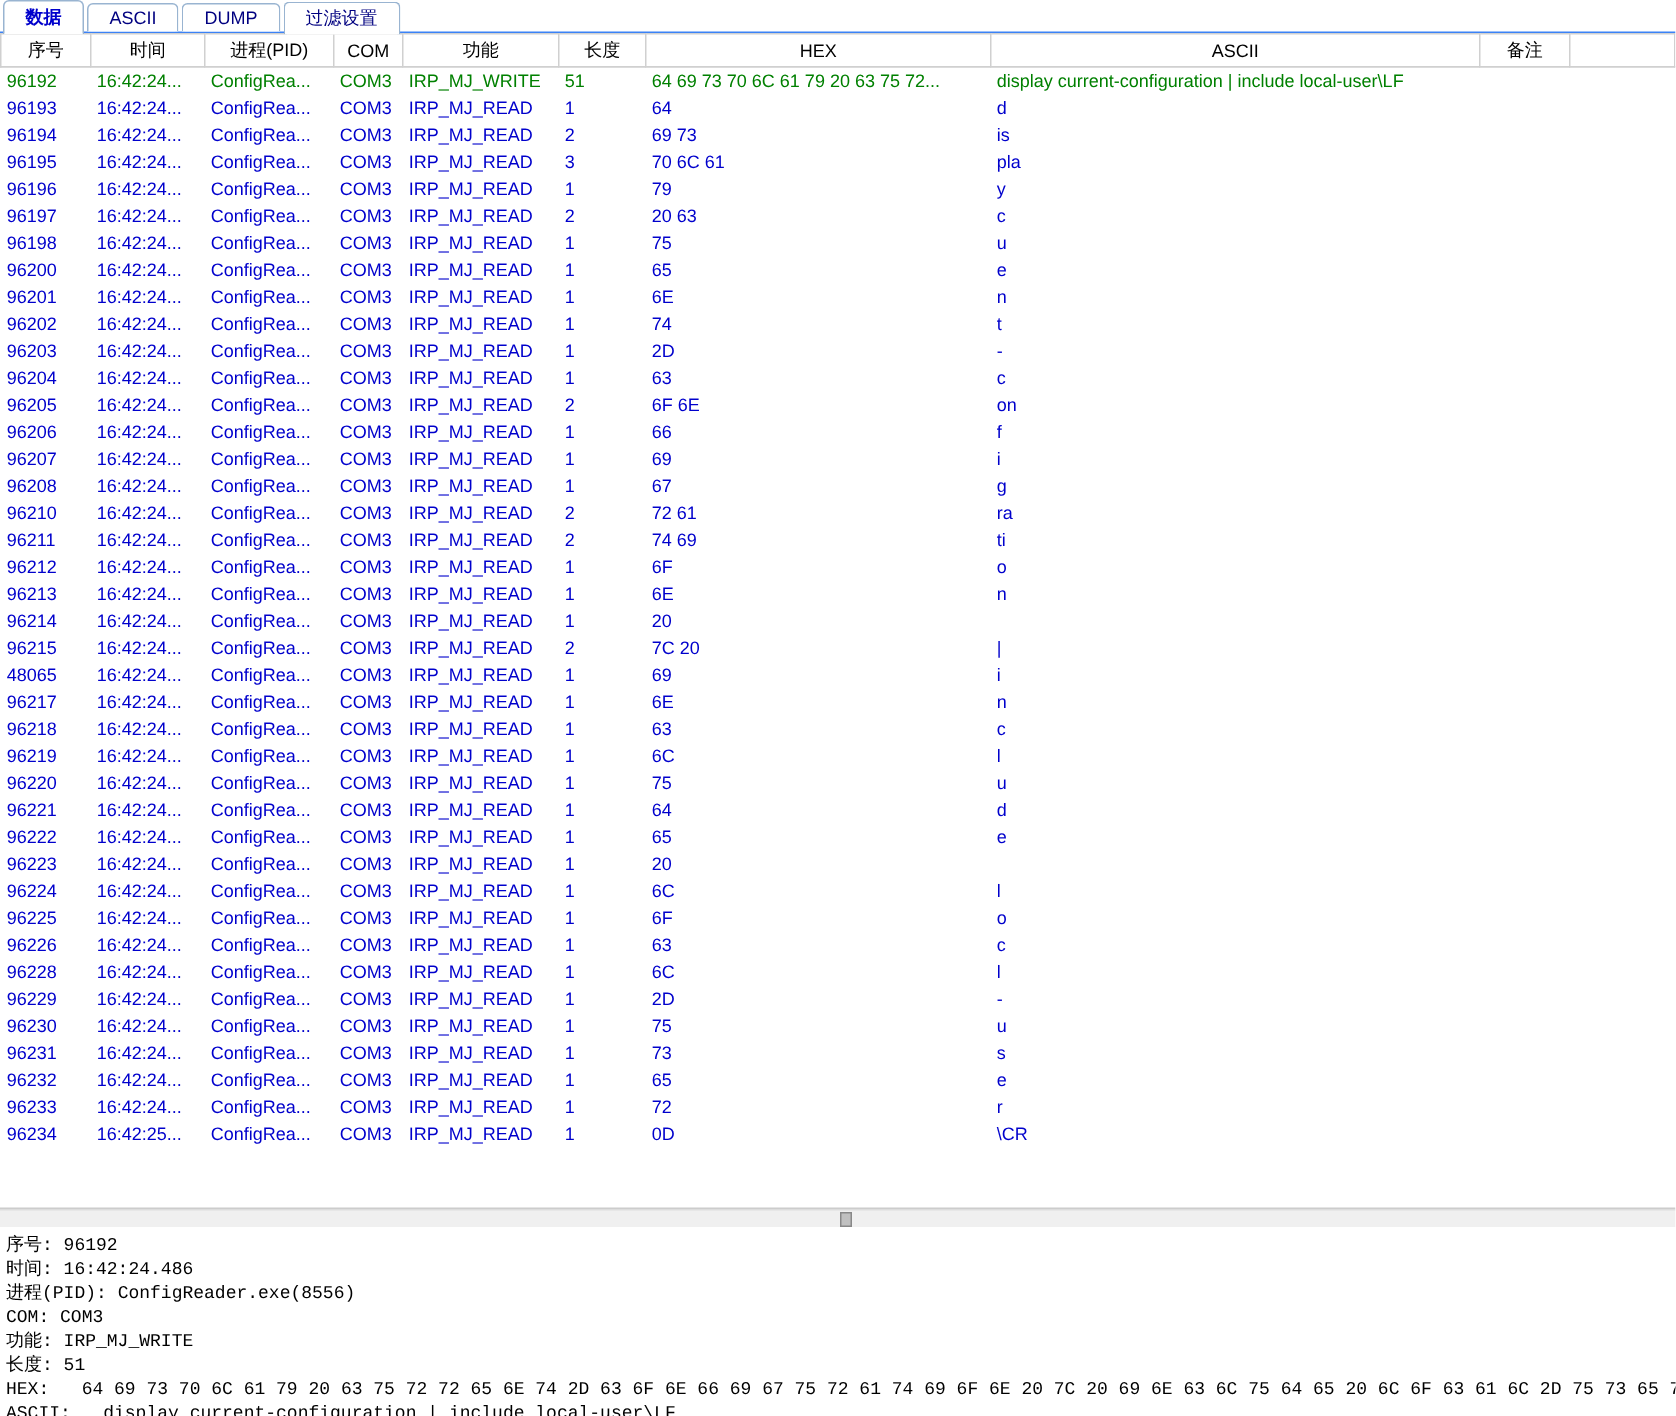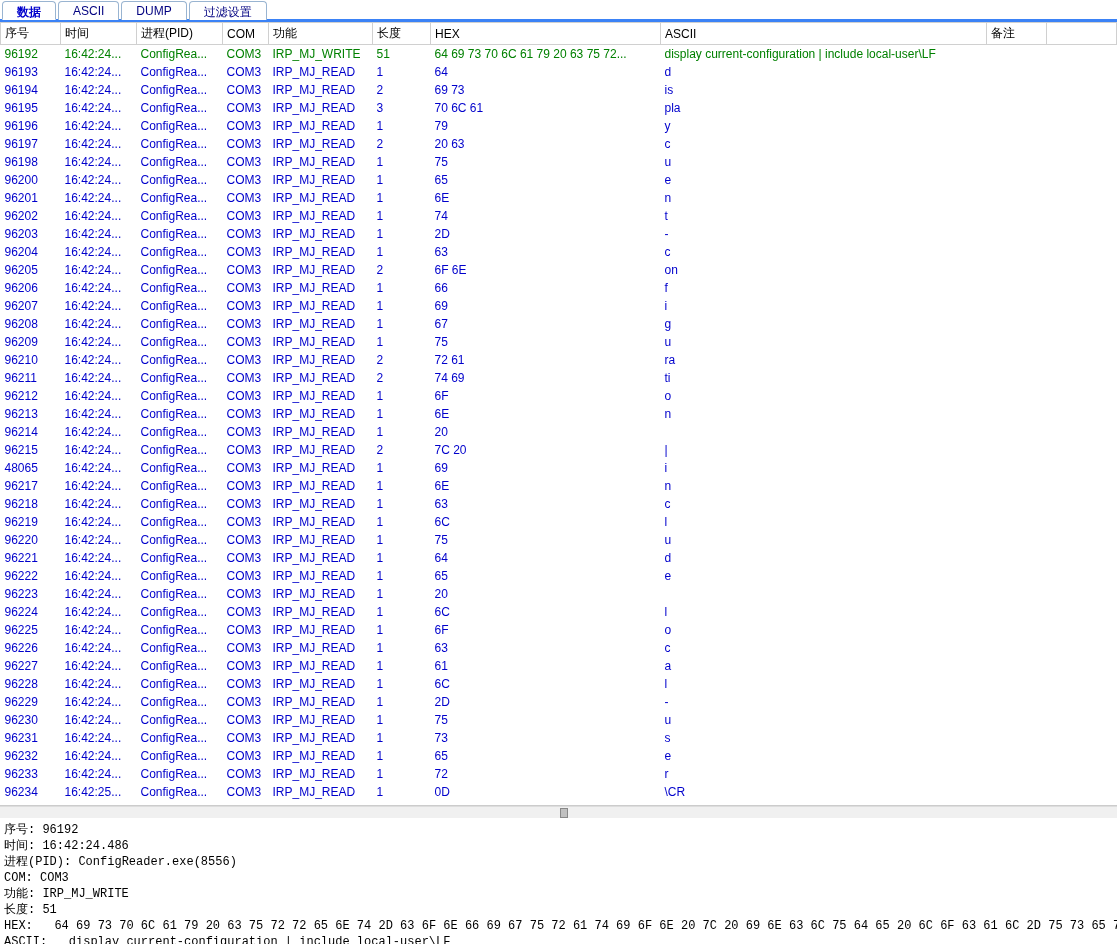--- a/index.html
+++ b/index.html
@@ -8,22 +8,23 @@
     font-size: 12px;
     background: #fff;
     color: #000;
     width: 1117px;
     overflow: hidden;
   }
   .tabs {
     display: flex;
     height: 22px;
     background: #fff;
-    border-bottom: 3px solid #3b82f6;
+    border-bottom: 1px solid #3b82f6;
     padding-left: 2px;
+    align-items: center;
   }
   .tab {
     padding: 2px 14px 2px 14px;
     border: 1px solid #99b4d1;
     border-bottom: none;
     margin-right: 2px;
     background: #fff;
     border-radius: 4px 4px 0 0;
     color: #000080;
     position: relative;
@@ -42,21 +43,21 @@
     height: 784px;
     overflow: hidden;
     border-bottom: 1px solid #ccc;
   }
   table {
     border-collapse: collapse;
     width: 100%;
     table-layout: fixed;
   }
   th {
-    text-align: left;
+    text-align: center;
     font-weight: normal;
     background: #fff;
     border: 1px solid #d0d0d0;
     padding: 2px 4px;
     color: #000;
     height: 20px;
     white-space: nowrap;
     overflow: hidden;
   }
   td {
@@ -327,32 +328,20 @@
           <td>ConfigRea...</td>
           <td>COM3</td>
           <td>IRP_MJ_READ</td>
           <td>1</td>
           <td>67</td>
           <td>g</td>
           <td></td>
           <td></td>
         </tr>
         <tr>
-          <td>96209</td>
-          <td>16:42:24...</td>
-          <td>ConfigRea...</td>
-          <td>COM3</td>
-          <td>IRP_MJ_READ</td>
-          <td>1</td>
-          <td>75</td>
-          <td>u</td>
-          <td></td>
-          <td></td>
-        </tr>
-        <tr>
           <td>96210</td>
           <td>16:42:24...</td>
           <td>ConfigRea...</td>
           <td>COM3</td>
           <td>IRP_MJ_READ</td>
           <td>2</td>
           <td>72 61</td>
           <td>ra</td>
           <td></td>
           <td></td>
@@ -539,32 +528,20 @@
         </tr>
         <tr>
           <td>96226</td>
           <td>16:42:24...</td>
           <td>ConfigRea...</td>
           <td>COM3</td>
           <td>IRP_MJ_READ</td>
           <td>1</td>
           <td>63</td>
           <td>c</td>
-          <td></td>
-          <td></td>
-        </tr>
-        <tr>
-          <td>96227</td>
-          <td>16:42:24...</td>
-          <td>ConfigRea...</td>
-          <td>COM3</td>
-          <td>IRP_MJ_READ</td>
-          <td>1</td>
-          <td>61</td>
-          <td>a</td>
           <td></td>
           <td></td>
         </tr>
         <tr>
           <td>96228</td>
           <td>16:42:24...</td>
           <td>ConfigRea...</td>
           <td>COM3</td>
           <td>IRP_MJ_READ</td>
           <td>1</td>

